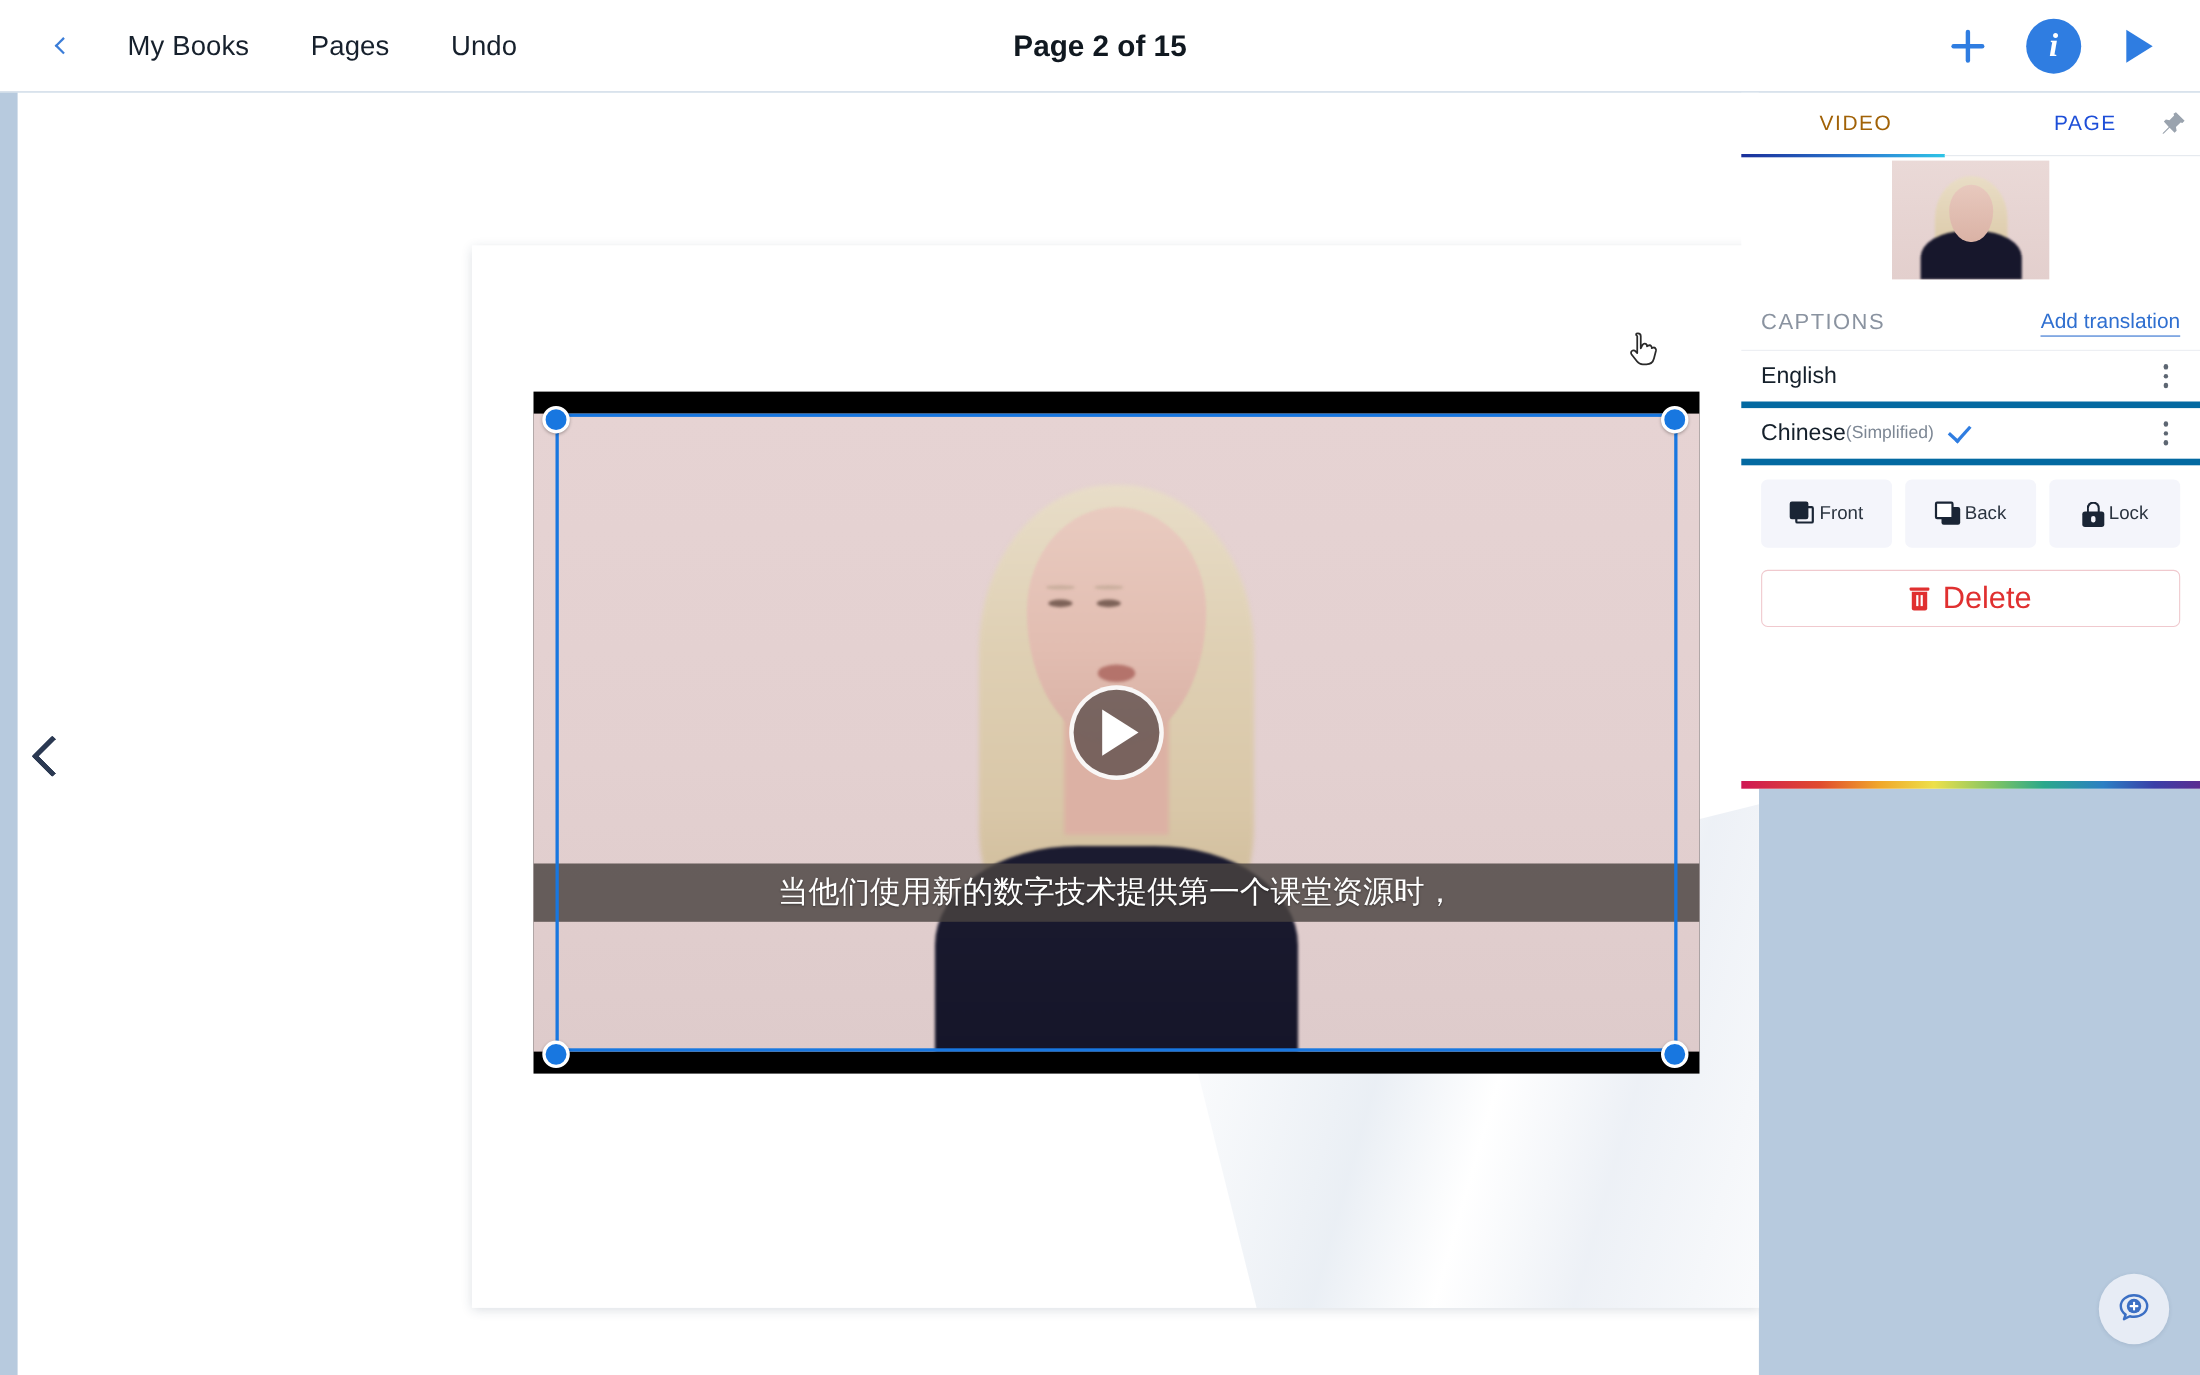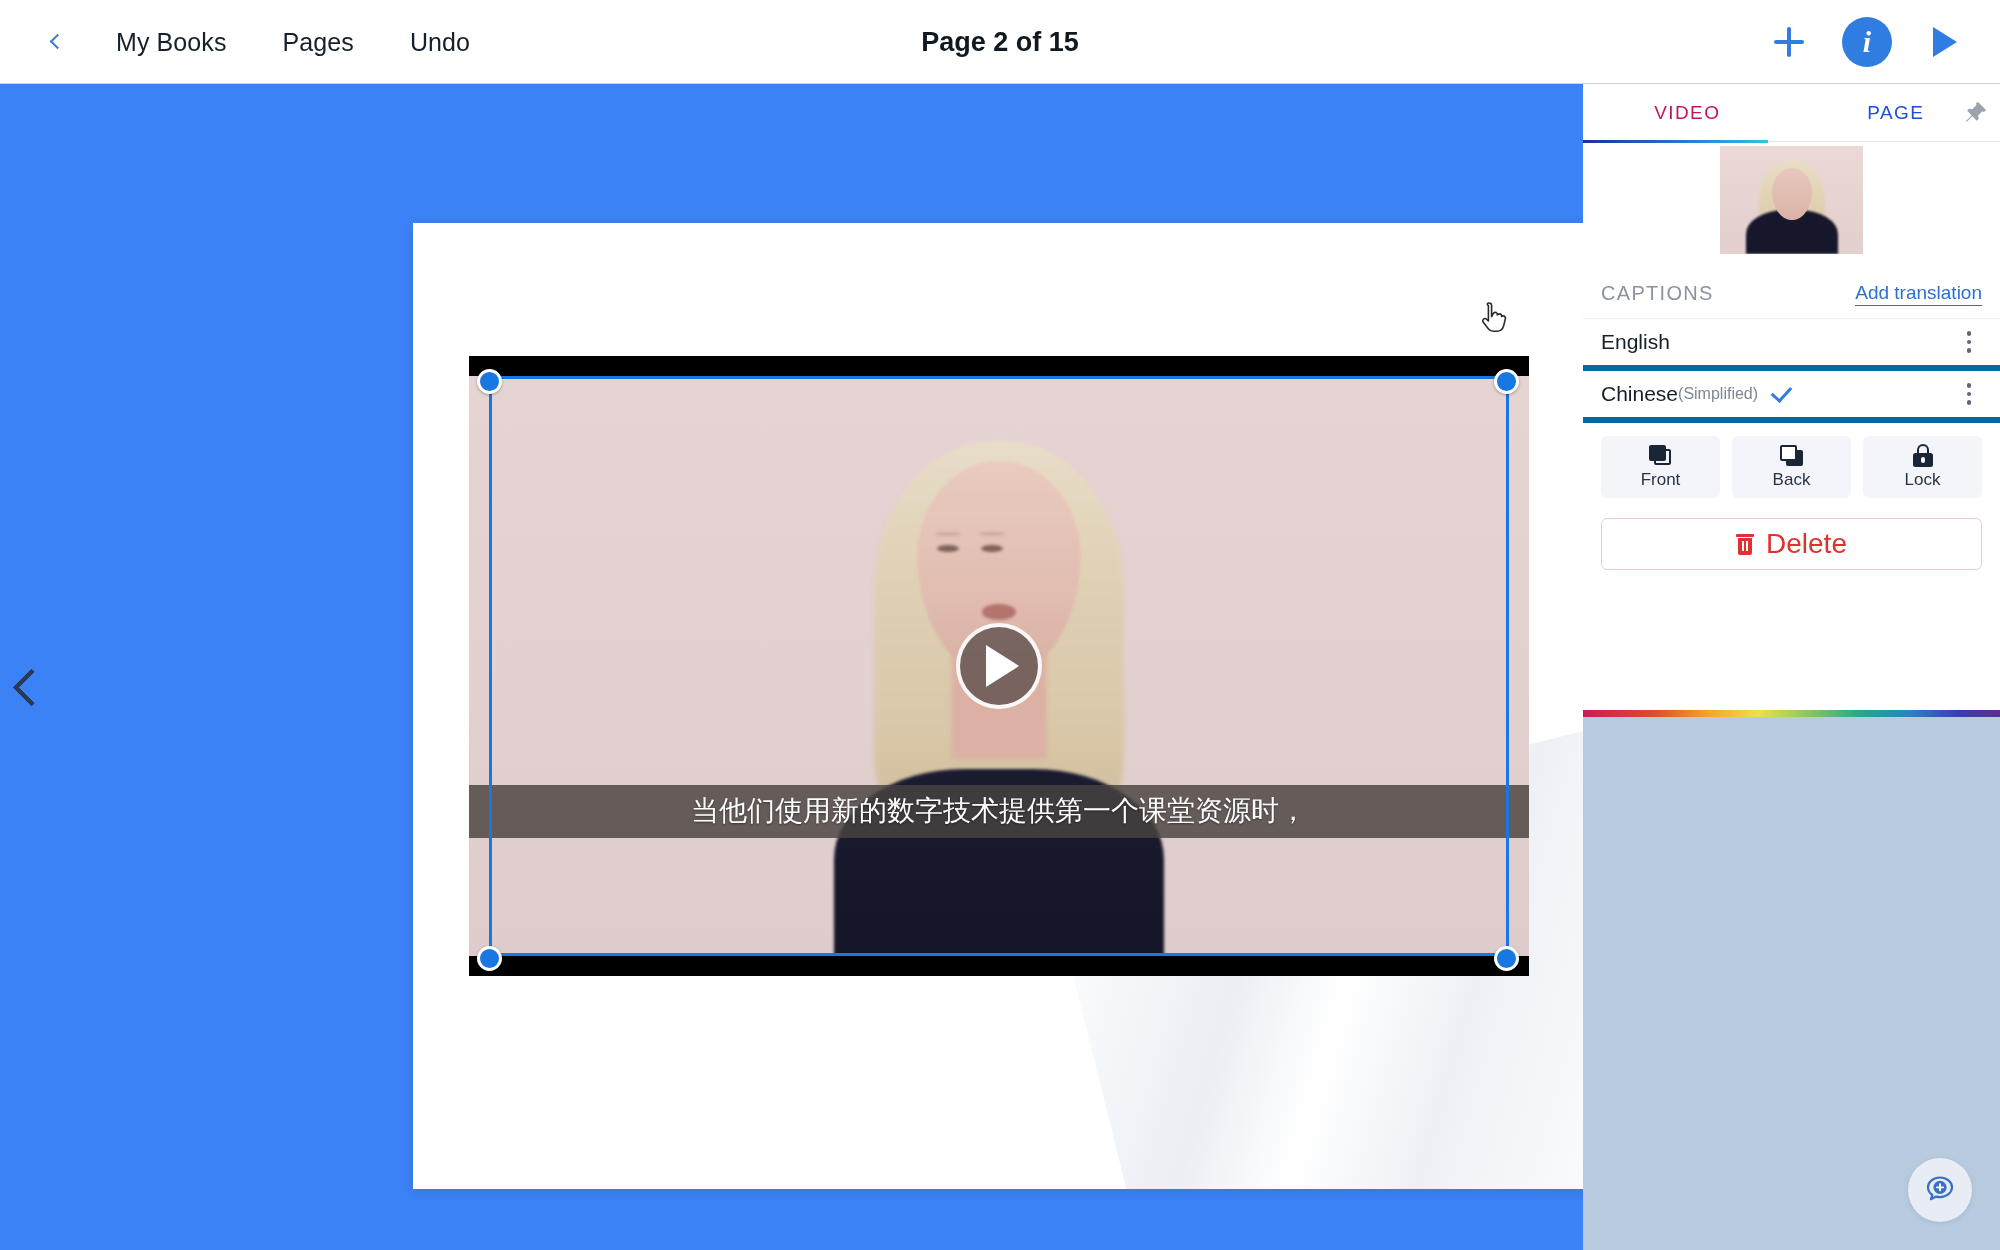--- a/index.html
+++ b/index.html
@@ -70,23 +70,23 @@
   }
   .play-tri {
     width: 0; height: 0;
     border-top: 15px solid transparent;
     border-bottom: 15px solid transparent;
     border-left: 24px solid #2f7de1;
   }
 
   
   .canvas {
-    position: absolute; left: 0; top: 84px;
+    position: absolute; left: 16px; top: 84px;
     width: 1583px; height: 1166px;
-    background: #3b82f6;
+    background: #ffffff;
     overflow: hidden;
   }
   .prev-chevron {
     position: absolute; left: 12px; top: 585px;
     width: 34px; height: 34px; cursor: pointer;
   }
   .prev-chevron:before {
     content: ""; position: absolute; left: 6px; top: 5px;
     width: 22px; height: 22px;
     border-left: 5px solid #2b3952; border-bottom: 5px solid #2b3952;
@@ -230,21 +230,21 @@
   .tabs {
     position: absolute; left: 0; top: 0; width: 417px; height: 57px;
     display: flex; align-items: center;
   }
   .tab {
     flex: 1 1 0; height: 57px;
     display: flex; align-items: center; justify-content: center;
     font-size: 19px; letter-spacing: 1.4px;
     color: #1d4ed8; cursor: pointer;
   }
-  .tab.active { color: #be185d; }
+  .tab.active { color: #a16207; }
   .tabs-underline {
     position: absolute; left: 0; top: 56px; width: 185px; height: 3px;
     background: linear-gradient(90deg,#1a2f9a 0%, #2c7fd4 60%, #2ec4e6 100%);
   }
   .tabs-rest {
     position: absolute; left: 185px; top: 57px; width: 232px; height: 1px;
     background: #e4e8ee;
   }
   .pin-icon {
     position: absolute; right: 10px; top: 14px;
@@ -319,21 +319,21 @@
     justify-content: center; gap: 4px; cursor: pointer;
   }
   .kebab i { width: 4.5px; height: 4.5px; border-radius: 50%; background: #5d6672; display: block; }
   .action-row {
     position: absolute; left: 18px; top: 352px;
     width: 381px; display: flex; gap: 12px;
   }
   .act-btn {
     flex: 1 1 0; height: 62px; border-radius: 6px;
     background: #f4f5fb;
-    display: flex; flex-direction: column;
+    display: flex; 
     align-items: center; justify-content: center; gap: 3px;
     cursor: pointer;
   }
   .act-btn span.lbl { font-size: 17px; color: #2b3440; }
   .front-icon, .back-icon {
     position: relative; width: 24px; height: 22px;
   }
   .front-icon .sq1 {
     position: absolute; left: 5px; top: 4px; width: 17px; height: 16px;
     border: 2.4px solid #1a2535; border-radius: 2px; background: transparent;

